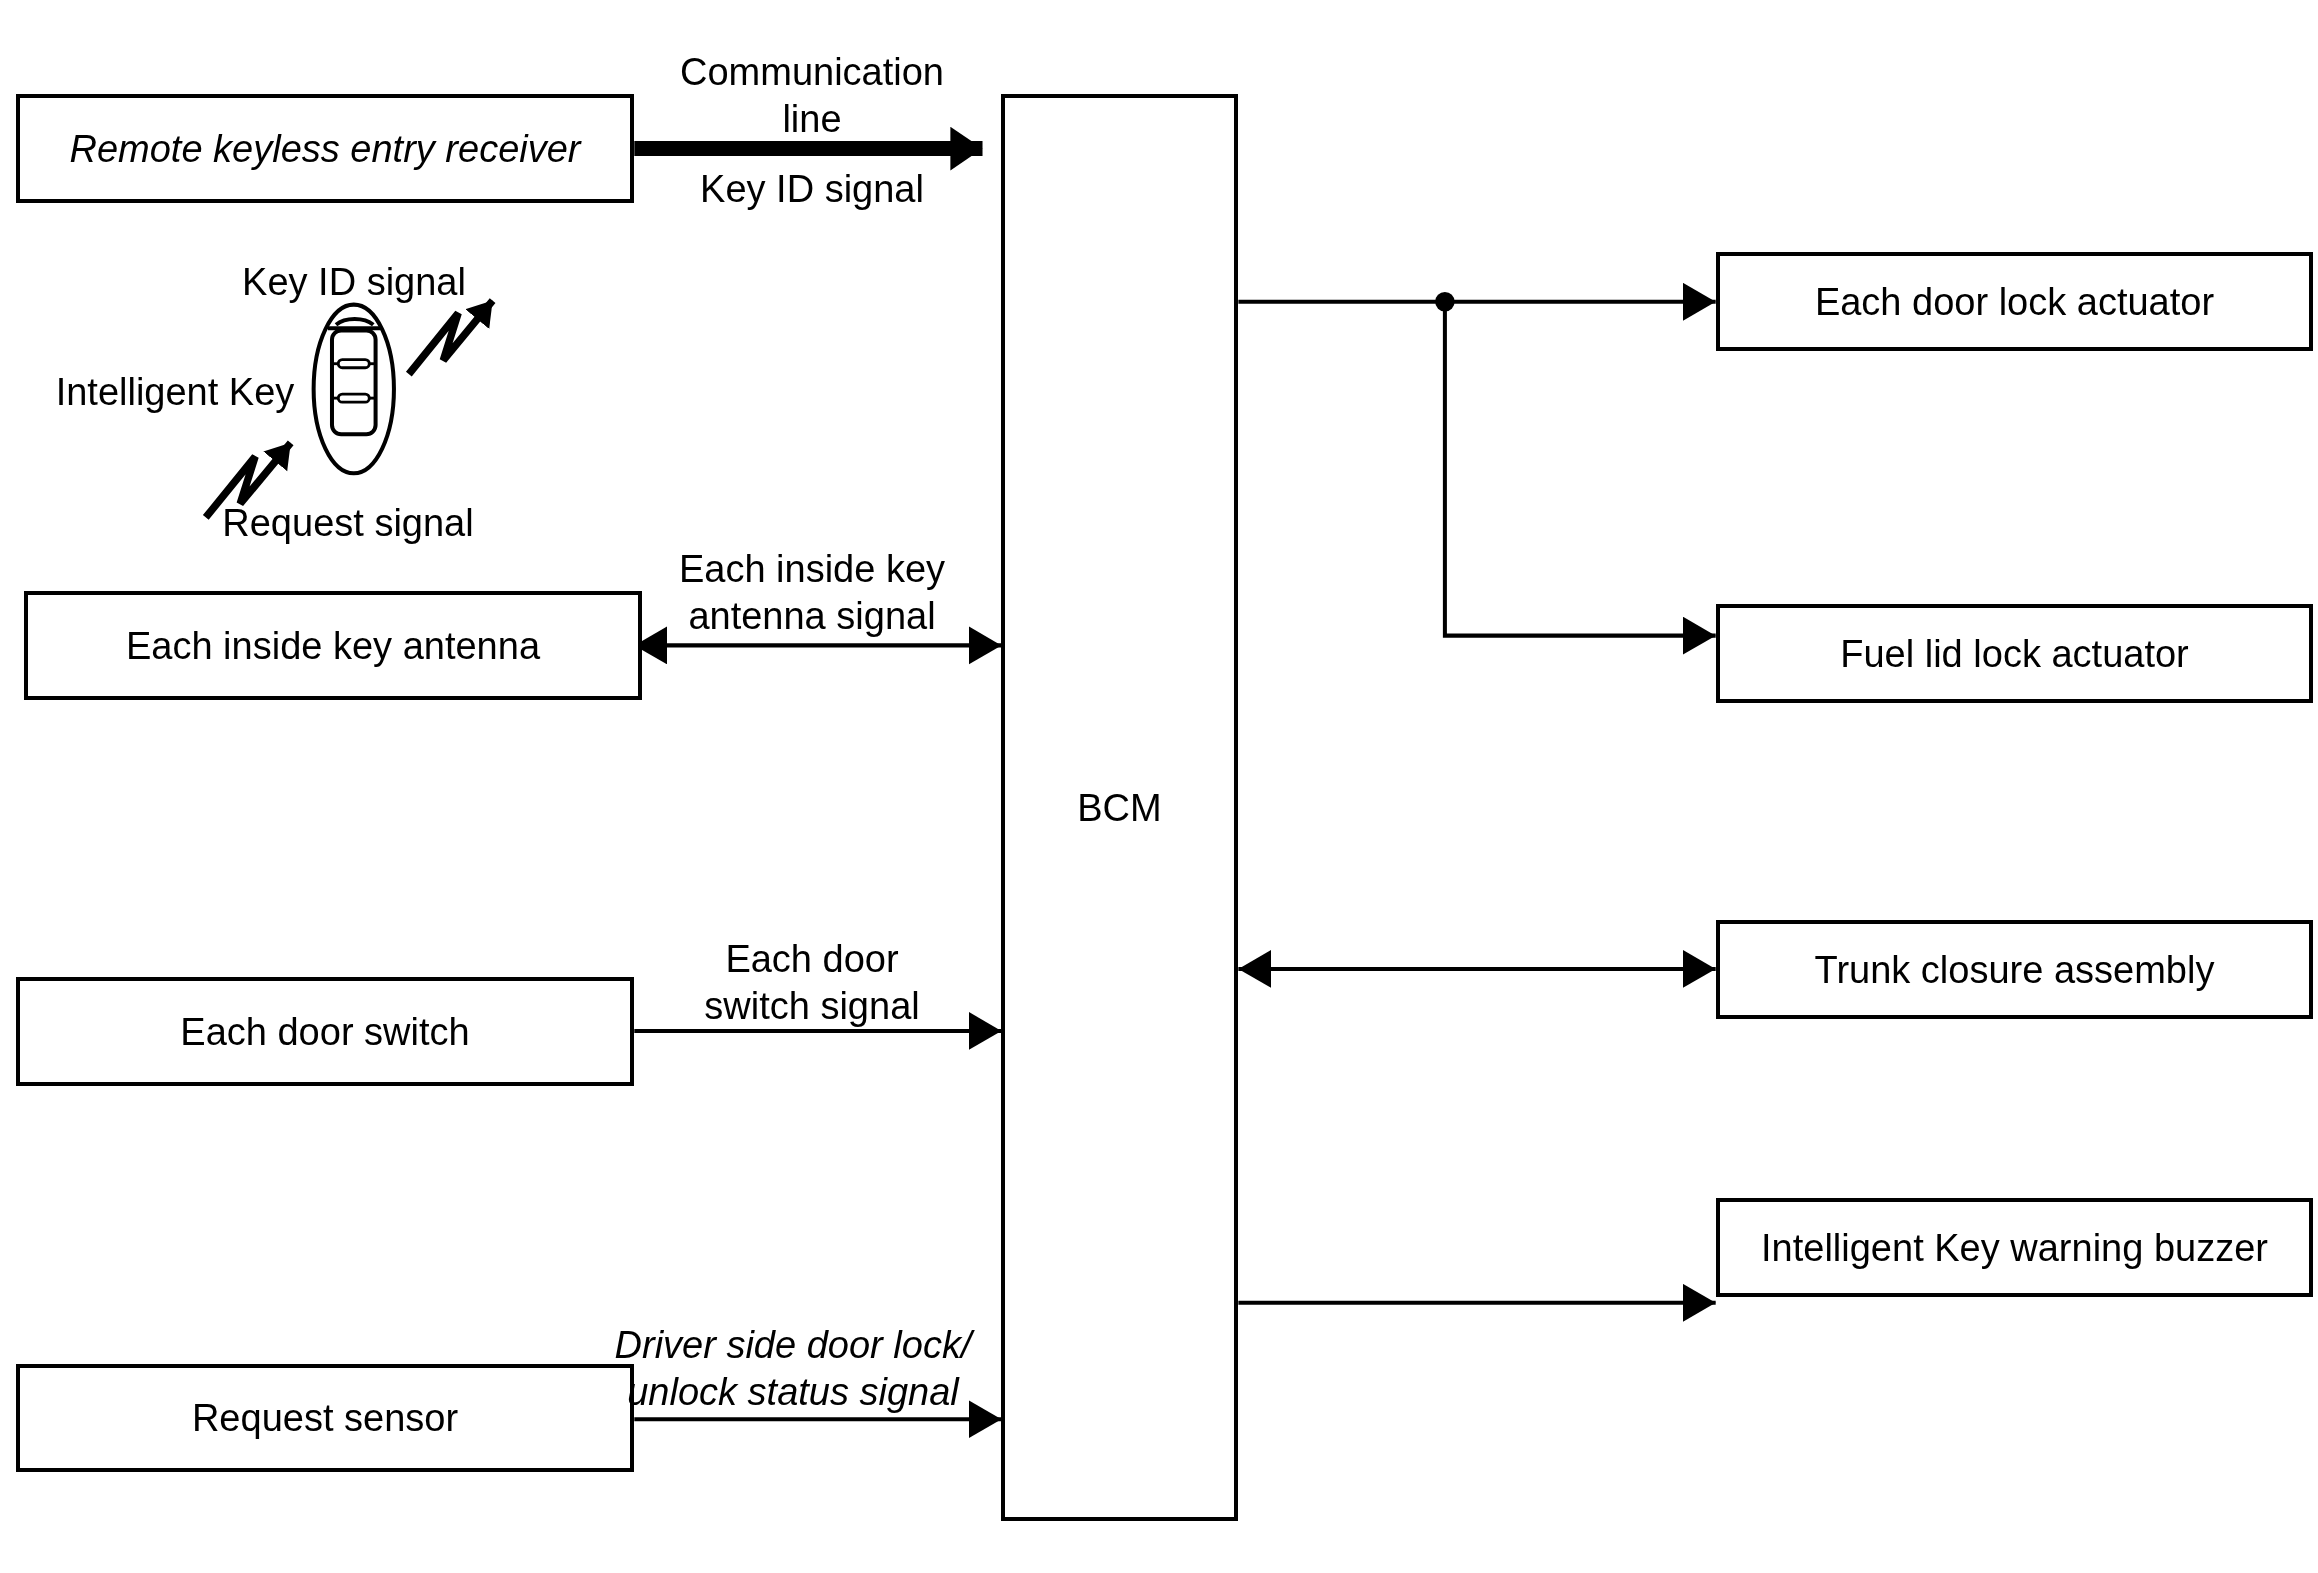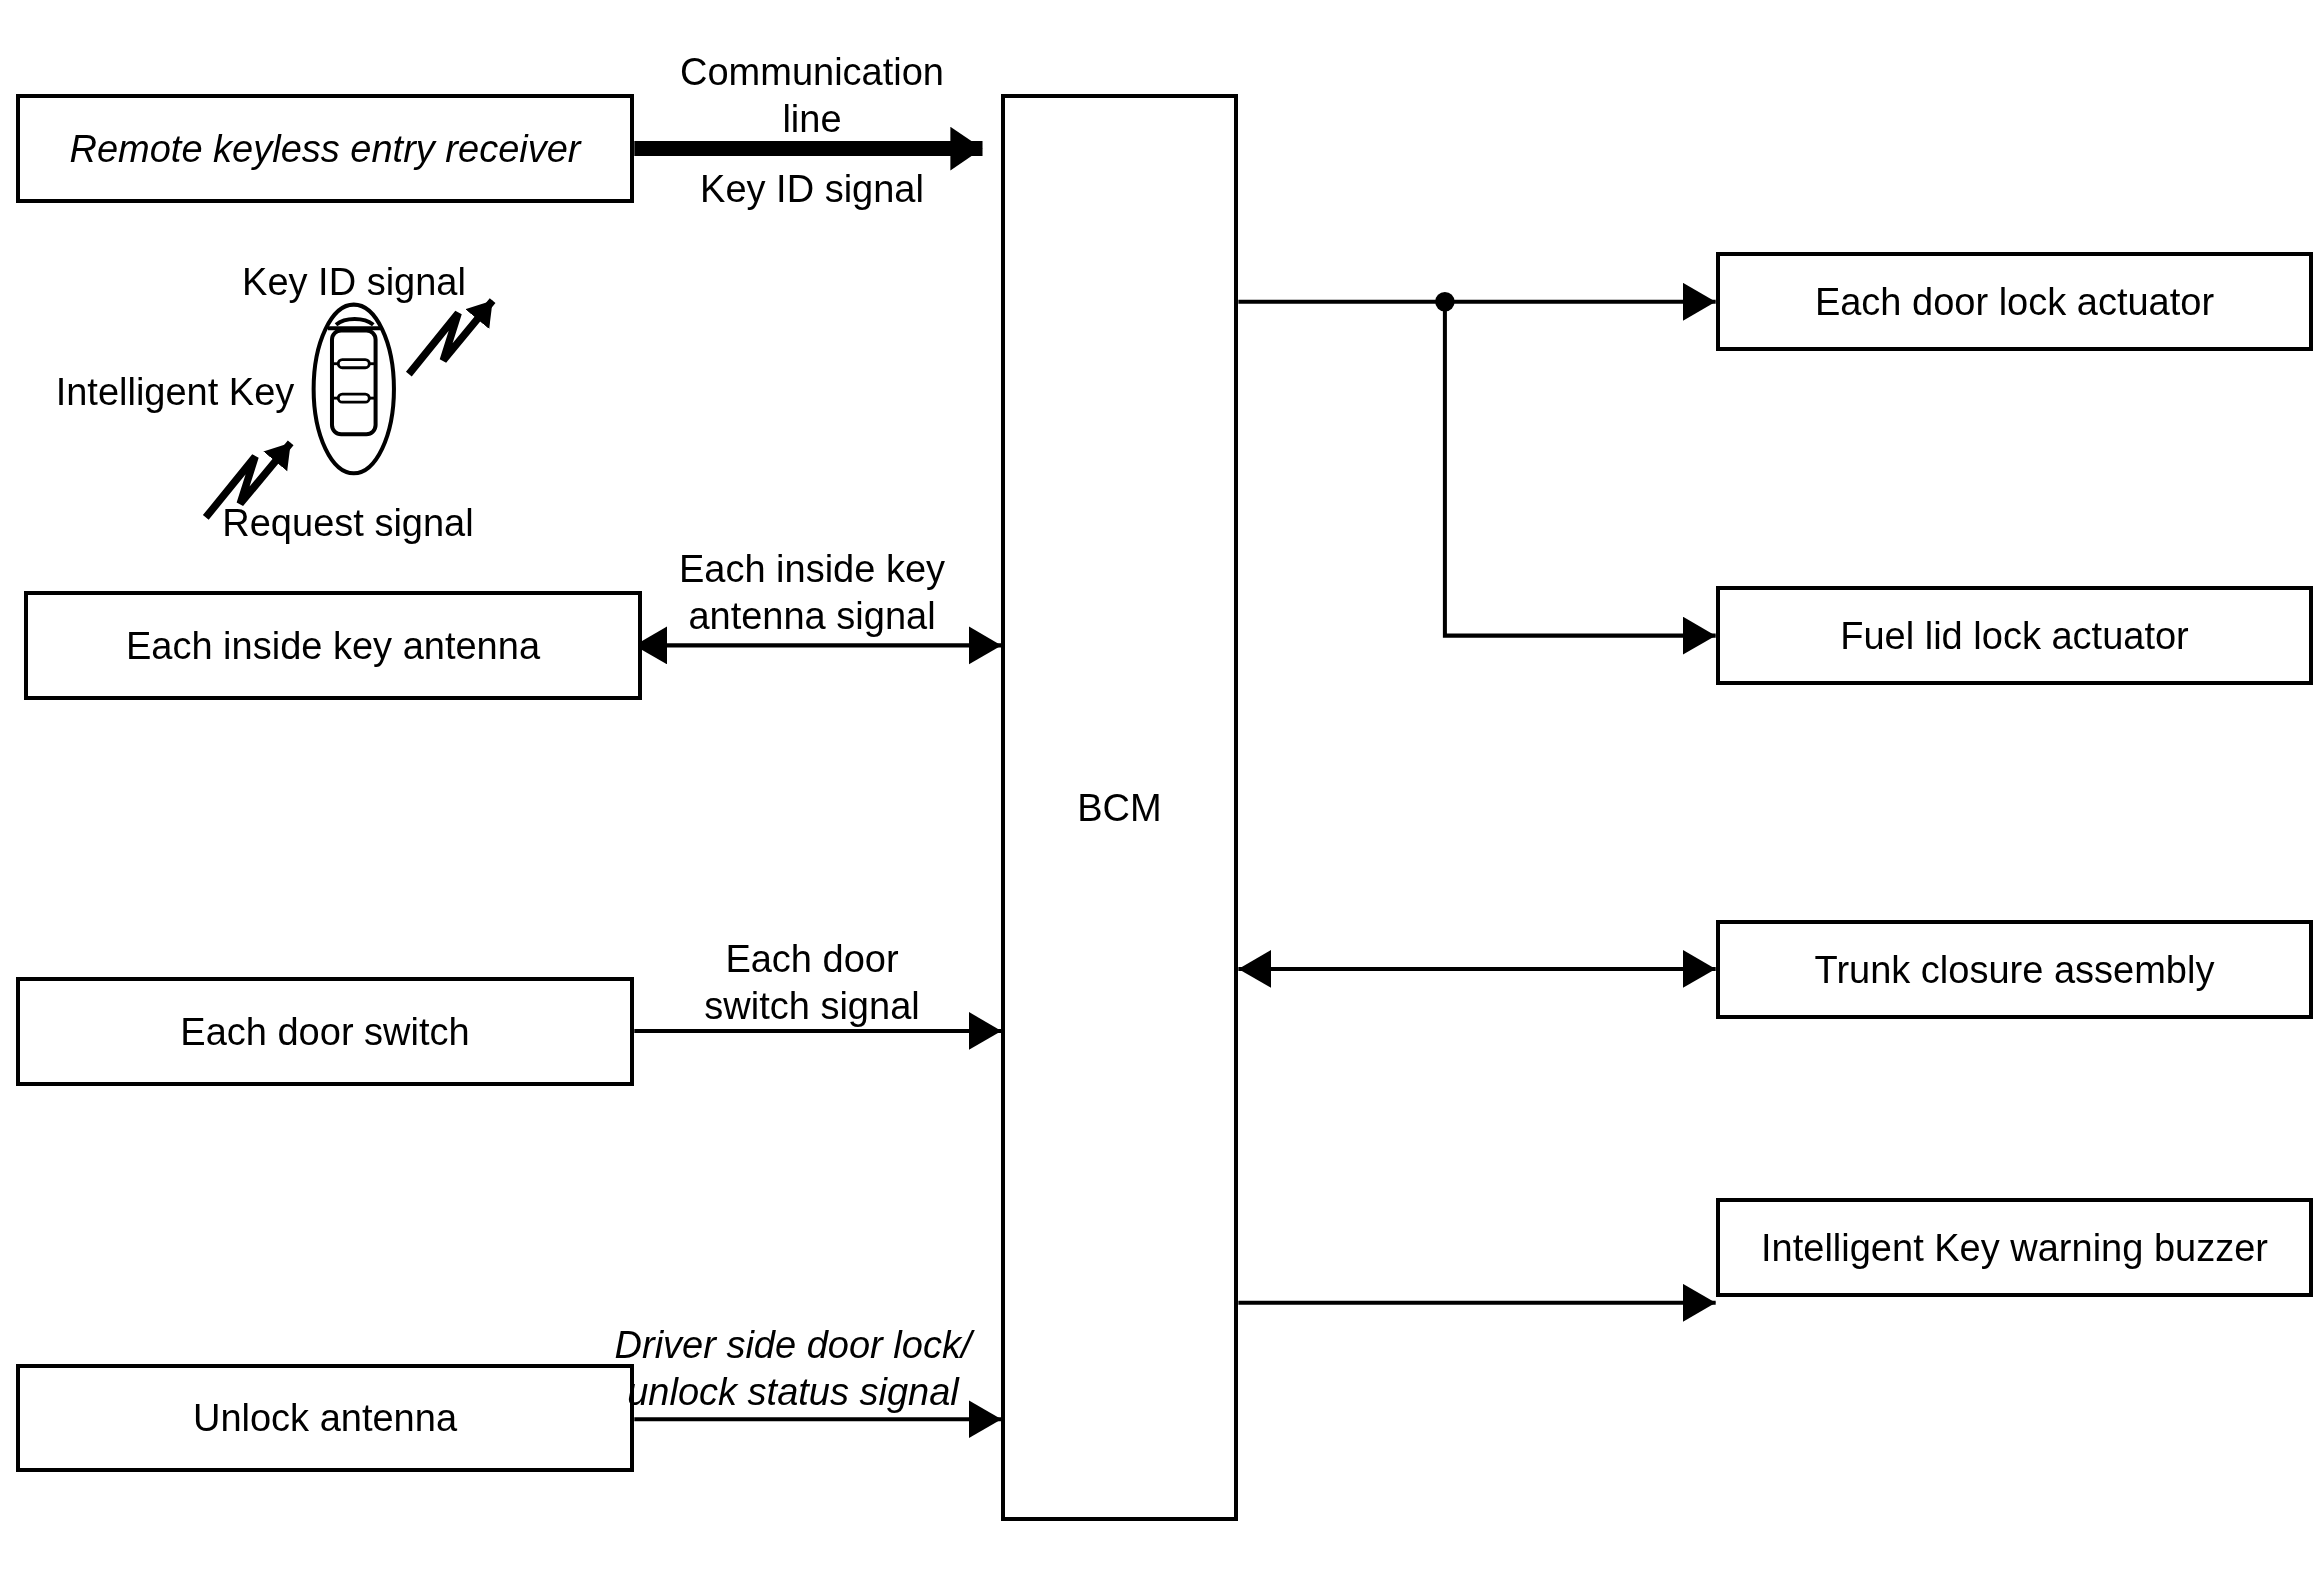--- a/index.html
+++ b/index.html
@@ -54,21 +54,21 @@
   }
   
   .node-remote   { left: 16px;   top: 94px;  width: 618px; height: 109px; font-style: italic; }
   .node-antenna  { left: 16px;   top: 591px; width: 618px; height: 109px; margin-left: 8px; }
   .node-switch   { left: 16px;   top: 977px; width: 618px; height: 109px; text-align: center; }
   .node-unlock   { left: 16px;   top: 1364px; width: 618px; height: 108px; }
   
   .node-bcm      { left: 1001px; top: 94px;  width: 237px;  height: 1427px; font-size: 38px; }
   
   .node-doorlock { left: 1716px; top: 252px;  width: 597px; height: 99px; }
-  .node-fuellid  { left: 1716px; top: 586px; width: 597px; height: 99px; }
+  .node-fuellid  { left: 1716px; top: 604px; width: 597px; height: 99px; }
   .node-trunk    { left: 1716px; top: 920px; width: 597px; height: 99px; }
   .node-buzzer   { left: 1716px; top: 1198px; width: 597px; height: 99px; }
   
   .lbl-comm     { left: 554px; top: 49px; }
   .lbl-keyid    { left: 554px; top: 166px; }
   .lbl-antenna  { left: 554px; top: 546px; }
   .lbl-switch   { left: 554px; top: 936px; }
   .lbl-driver   { left: 535px; top: 1322px; font-style: italic; }
   
   .lbl-fob-keyid   { left: 153px; top: 259px; }
@@ -130,21 +130,21 @@
   <div class="node node-remote">
     <span>Remote keyless entry receiver</span>
   </div>
   <div class="node node-antenna">
     <span>Each inside key antenna</span>
   </div>
   <div class="node node-switch">
     <span>Each door switch</span>
   </div>
   <div class="node node-unlock">
-    <span>Unlock antenna</span>
+    <span>Request sensor</span>
   </div>
   <div class="node node-bcm">
     <span>BCM</span>
   </div>
   <div class="node node-doorlock">
     <span>Each door lock actuator</span>
   </div>
   <div class="node node-fuellid">
     <span>Fuel lid lock actuator</span>
   </div>

